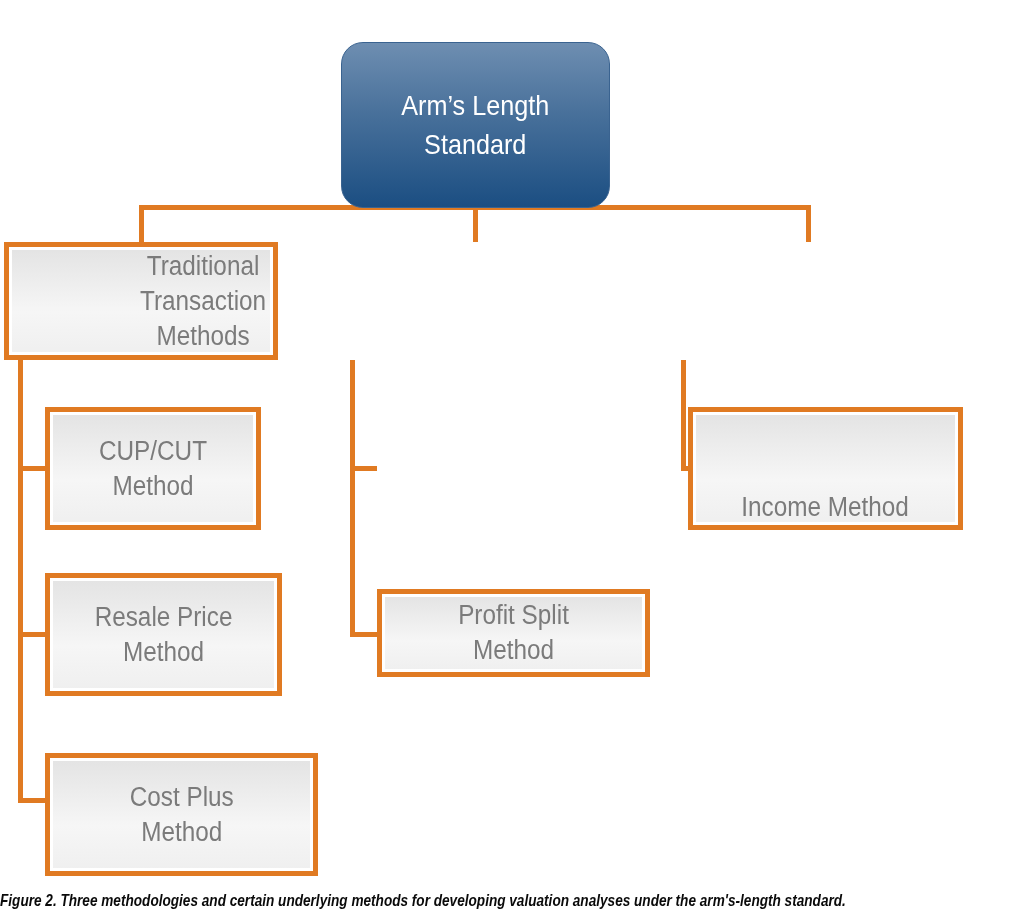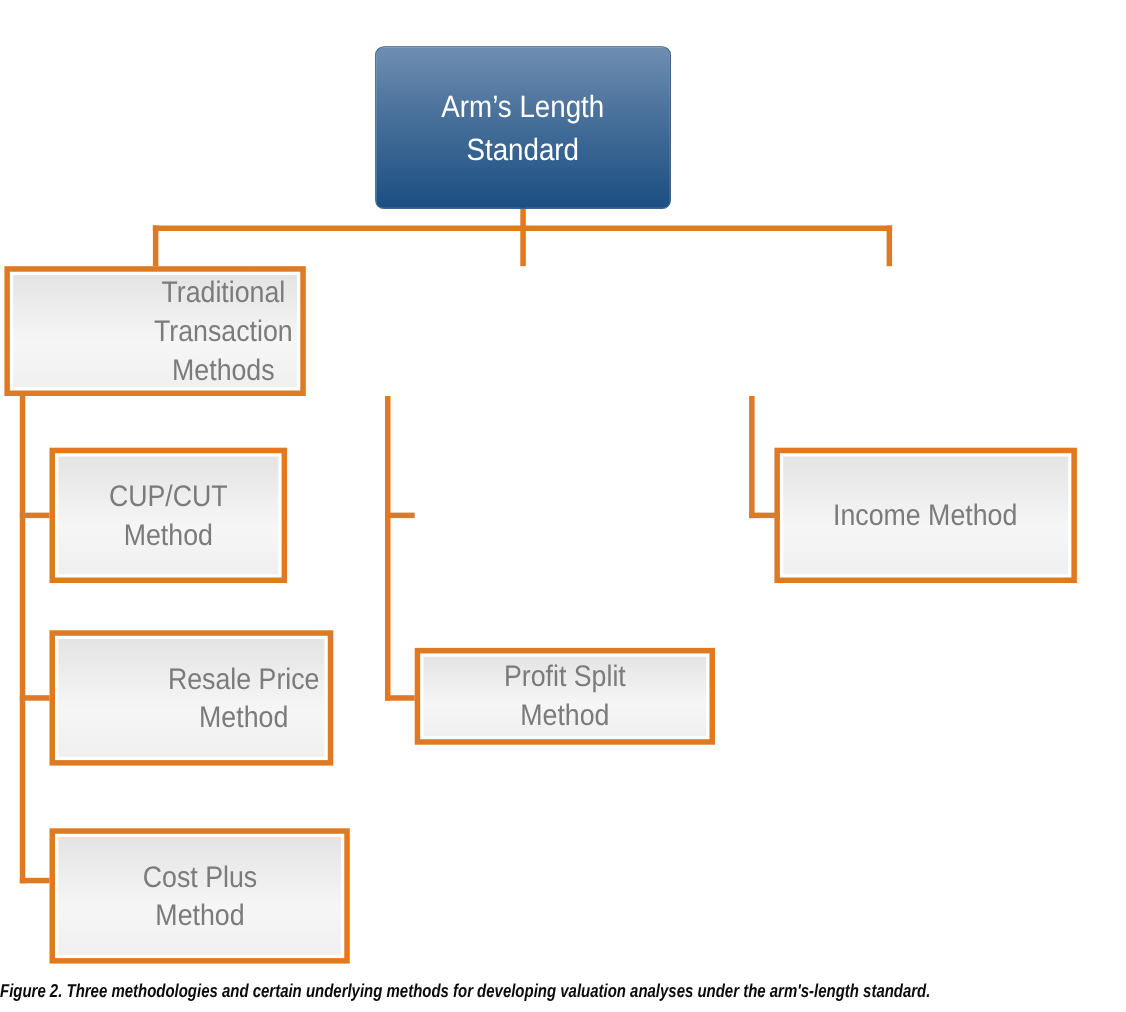--- a/index.html
+++ b/index.html
@@ -39,46 +39,46 @@
   
   .node {
     position: absolute;
     box-sizing: border-box;
     display: flex;
     align-items: center;
     justify-content: center;
     text-align: center;
   }
   .root-node {
-    left: 341px; top: 42px; width: 269px; height: 148px;
-    border-radius: 8px;
+    left: 341px; top: 42px; width: 269px; height: 166px;
+    border-radius: 22px;
     background: linear-gradient(180deg, #6E8EB1 0%, #49719B 42%, #1B4E82 100%);
     border: 1px solid #3A6390;
     color: #ffffff;
     font-size: 28px;
     line-height: 39px;
     font-weight: 400;
   }
   .gray-node {
     background: linear-gradient(180deg, #E3E3E3 0%, #F6F6F6 60%, #EFEFEF 100%);
     border: 5px solid #E07A22;
     box-shadow: inset 0 0 0 3px #ffffff;
     color: #7B7B7B;
     font-size: 27px;
     line-height: 35px;
   }
   .b0  { left: 4px;   top: 242px; width: 274px; height: 118px; justify-content: flex-end; }
   .b1  { left: 338px; top: 242px; width: 276px; height: 118px; }
   .b2  { left: 670px; top: 242px; width: 276px; height: 118px; }
   .c00 { left: 45px;  top: 407px; width: 216px; height: 123px; }
-  .c01 { left: 45px;  top: 573px; width: 258px; height: 123px; justify-content: flex-end; }
+  .c01 { left: 45px;  top: 573px; width: 237px; height: 123px; }
   .c02 { left: 45px;  top: 739px; width: 273px; height: 123px; margin-top: 14px; }
   .c10 { left: 377px; top: 407px; width: 273px; height: 123px; }
   .c11 { left: 377px; top: 573px; width: 273px; height: 88px; margin-top: 16px; }
-  .c20 { left: 704px; top: 407px; width: 275px; height: 123px; }
+  .c20 { left: 688px; top: 407px; width: 275px; height: 123px; align-items: flex-end; }
 
   .node-label {
     white-space: pre-line;
     display: inline-block;
     transform: scaleX(0.9);
     transform-origin: center center;
   }
 
   
   .caption {

